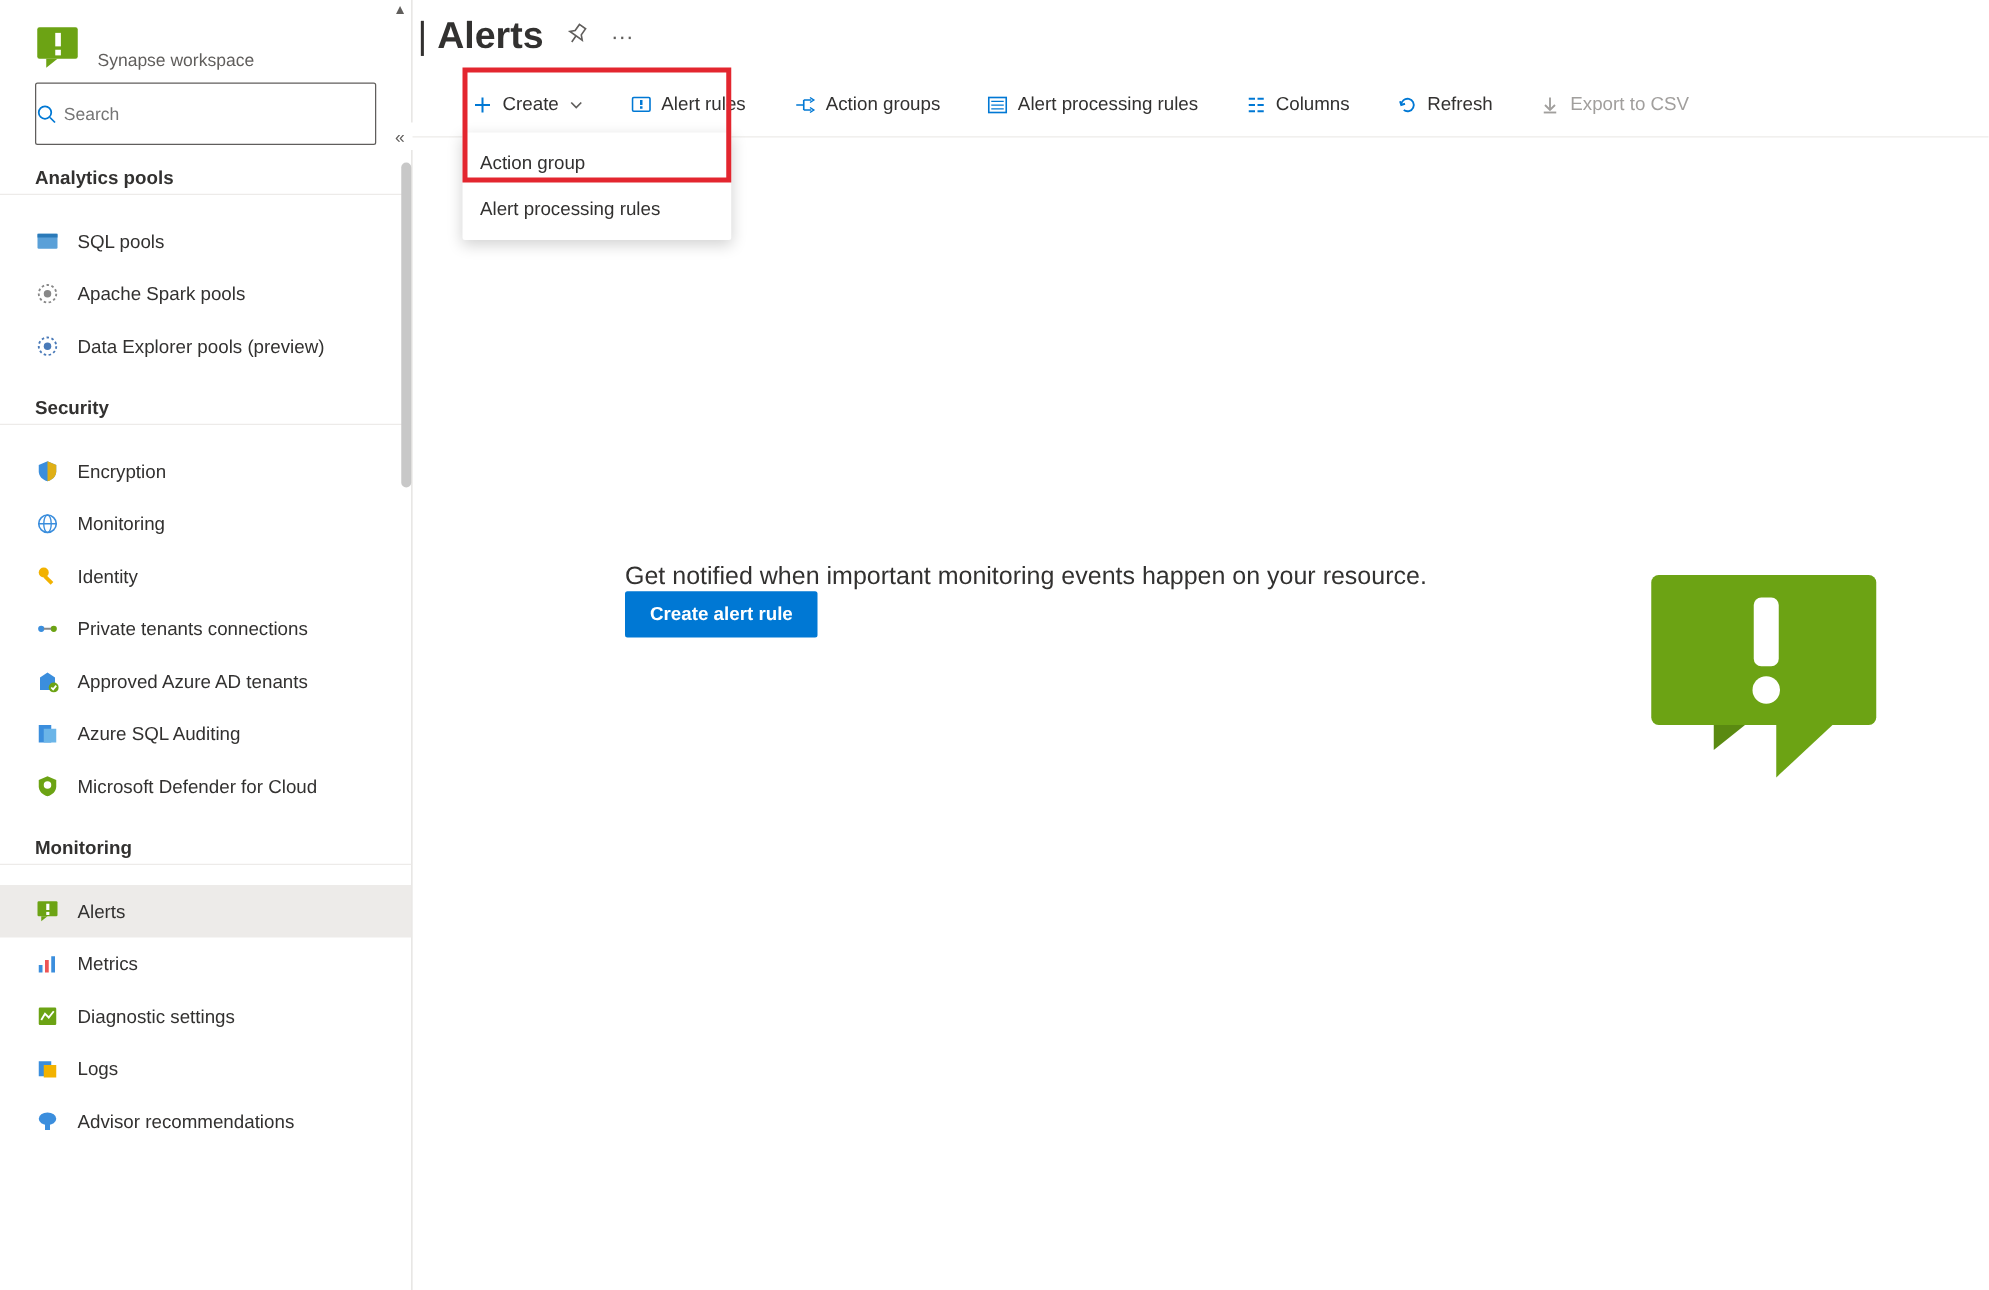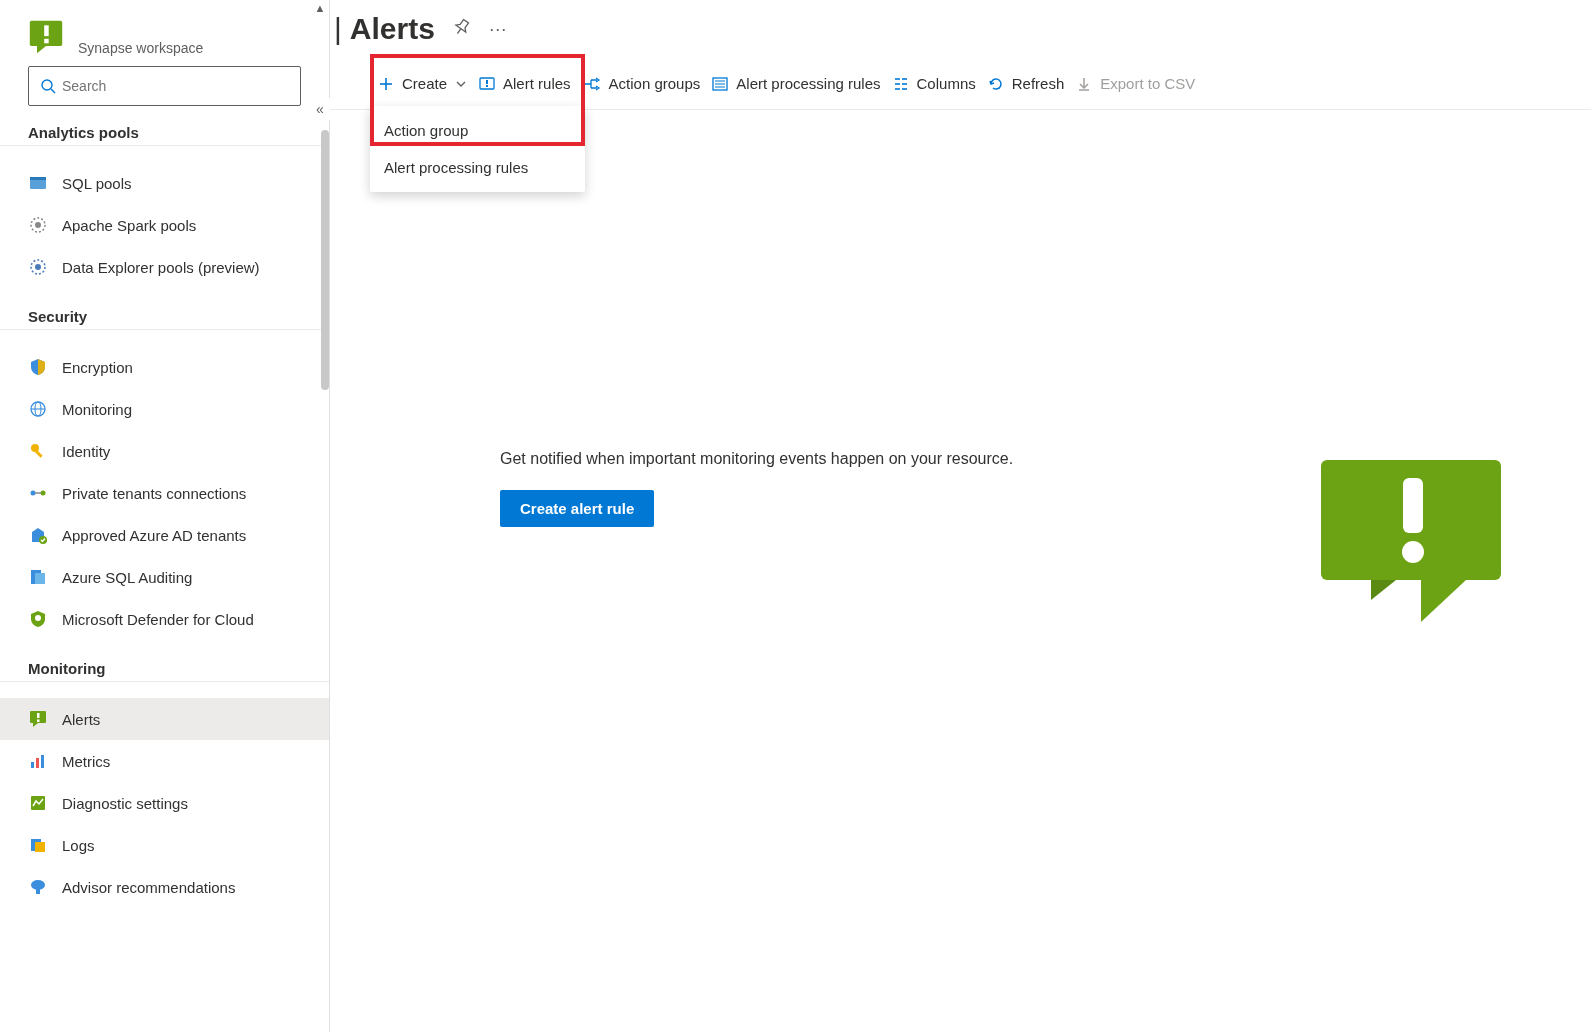--- a/index.html
+++ b/index.html
@@ -17,38 +17,38 @@
   .sidebar {
     width: 330px;
     border-right: 1px solid #e1dfdd;
     display: flex;
     flex-direction: column;
     padding-top: 10px;
     position: relative;
   }
   .sidebar-header {
     display: flex;
-    align-items: center;
+    align-items: flex-end;
     padding: 8px 20px 10px 28px;
   }
   .sidebar-header .logo {
     width: 36px; height: 36px;
     margin-right: 14px;
   }
   .sidebar-header .subtitle {
     font-size: 14px;
     color: #605e5c;
     margin-top: 22px;
   }
   .search-wrap { padding: 0 28px 10px 28px; }
   .search-box {
     display: flex; align-items: center;
     border: 1px solid #605e5c;
-    height: 40px;
-    padding: 0 11px;
+    height: 50px;
+    padding: 0 0;
     border-radius: 2px;
   }
   .search-box input {
     border: none; outline: none; flex: 1;
     font-size: 14px; color: #605e5c;
     background: transparent;
   }
   .search-box svg { flex: 0 0 auto; margin-right: 6px; }
   .section-label {
     font-size: 15px;
@@ -105,21 +105,21 @@
   }
   .page-header .pin, .page-header .more {
     margin-left: 18px; color:#605e5c; cursor:pointer;
     font-size: 18px;
   }
   .toolbar {
     display: flex; align-items: center;
     height: 52px;
     border-bottom: 1px solid #edebe9;
     padding-left: 48px;
-    gap: 12px;
+    gap: 38px;
     position: relative;
   }
   .toolbar-item {
     display: inline-flex; align-items: center;
     color: #323130;
     font-size: 15px;
     cursor: pointer;
     gap: 8px;
     height: 100%;
   }
@@ -152,21 +152,21 @@
     position: relative;
     margin: 340px 80px 0 170px;
     display: flex;
     align-items: flex-start;
     justify-content: space-between;
   }
   .empty-text h2 {
     font-size: 22px; font-weight:600; margin-bottom: 18px;
   }
   .empty-text p {
-    font-size: 16px; color:#323130; margin-bottom: 22px;
+    font-size: 20px; color:#323130; 
   }
   .primary-btn {
     background:#0078d4; color:#fff;
     border:none; padding: 10px 20px;
     font-size:15px; font-weight:600;
     border-radius:2px; cursor:pointer;
   }
   .big-alert-icon { width: 200px; height: 180px; }
   .scroll-arrow {
     position:absolute; top:0; right:0;

